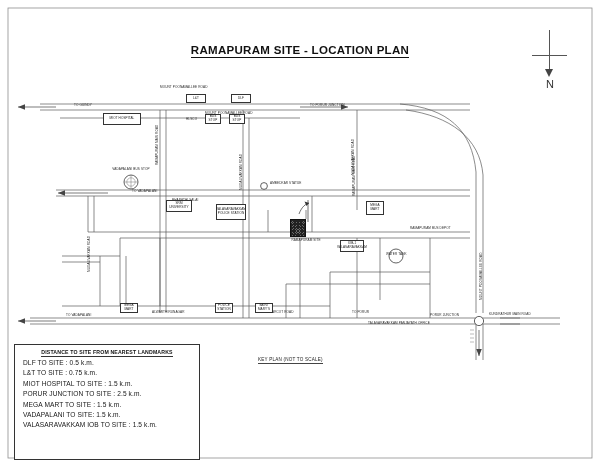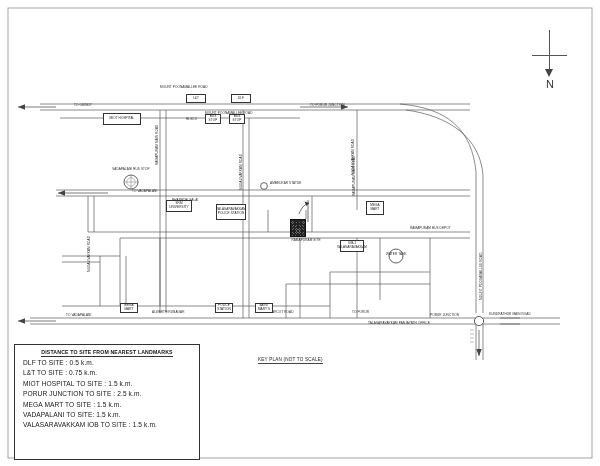--- a/index.html
+++ b/index.html
@@ -267,20 +267,23 @@
       <circle cx="396" cy="256" r="7"></circle>
       <circle cx="479" cy="321" r="4.6"></circle>
     </g>
     <g stroke="#666" stroke-width="0.45" fill="none">
       <circle cx="131" cy="182" r="4.2"></circle>
       <line x1="124" y1="182" x2="138" y2="182"></line>
       <line x1="131" y1="175" x2="131" y2="189"></line>
     </g>
   </svg>
 
+  <div class="title">
+    <span>RAMAPURAM SITE - LOCATION PLAN</span>
+  </div>
 
   <div class="compass">
     <div class="vert"></div>
     <div class="horz"></div>
     <div class="head"></div>
     <div class="n">N</div>
   </div>
 
 
   <div class="siteblock"></div>

